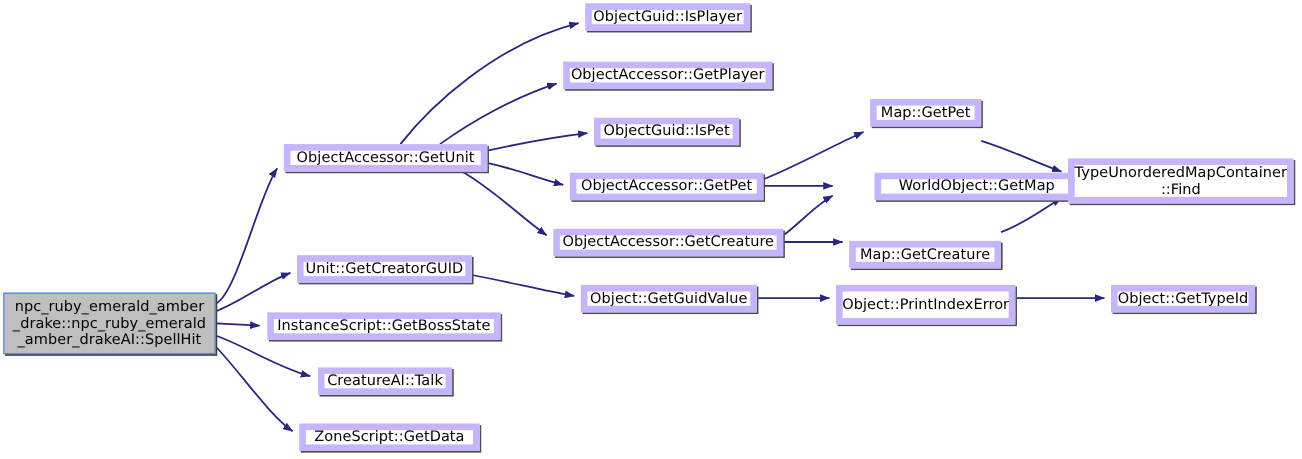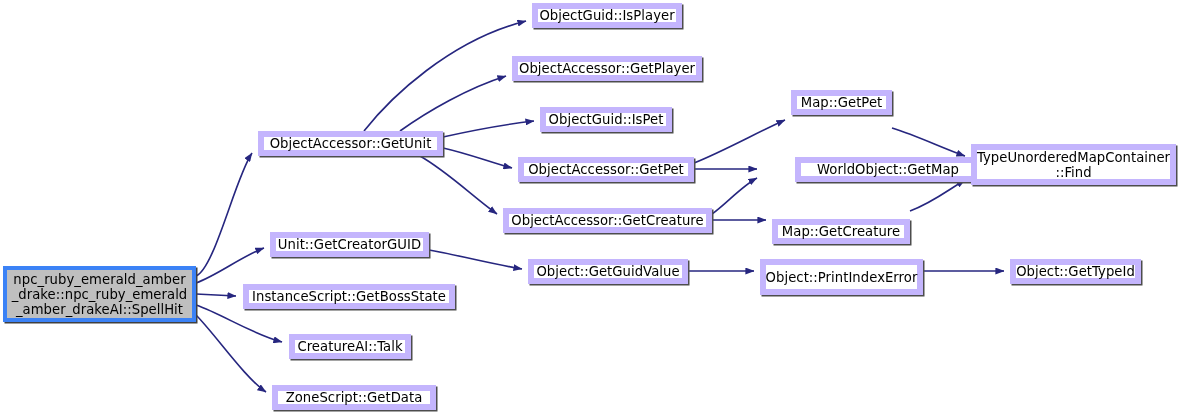--- a/index.html
+++ b/index.html
@@ -37,21 +37,21 @@
     align-items: center;
     justify-content: center;
     text-align: center;
     white-space: pre;
     letter-spacing: 0.05px;
     box-shadow: 1.5px 1.5px 0 0 #4d4d4d;
     z-index: 2;
   }
   .node.root {
     background: #bfbfbf;
-    border: 4px solid #3b82f6;
+    border: 1px solid #3b82f6;
     box-shadow: 1.5px 1.5px 0 0 #404040;
   }
   .node-label {
     display: block;
     padding: 0 4px;
   }
 </style>
 </head>
 <body>
 

